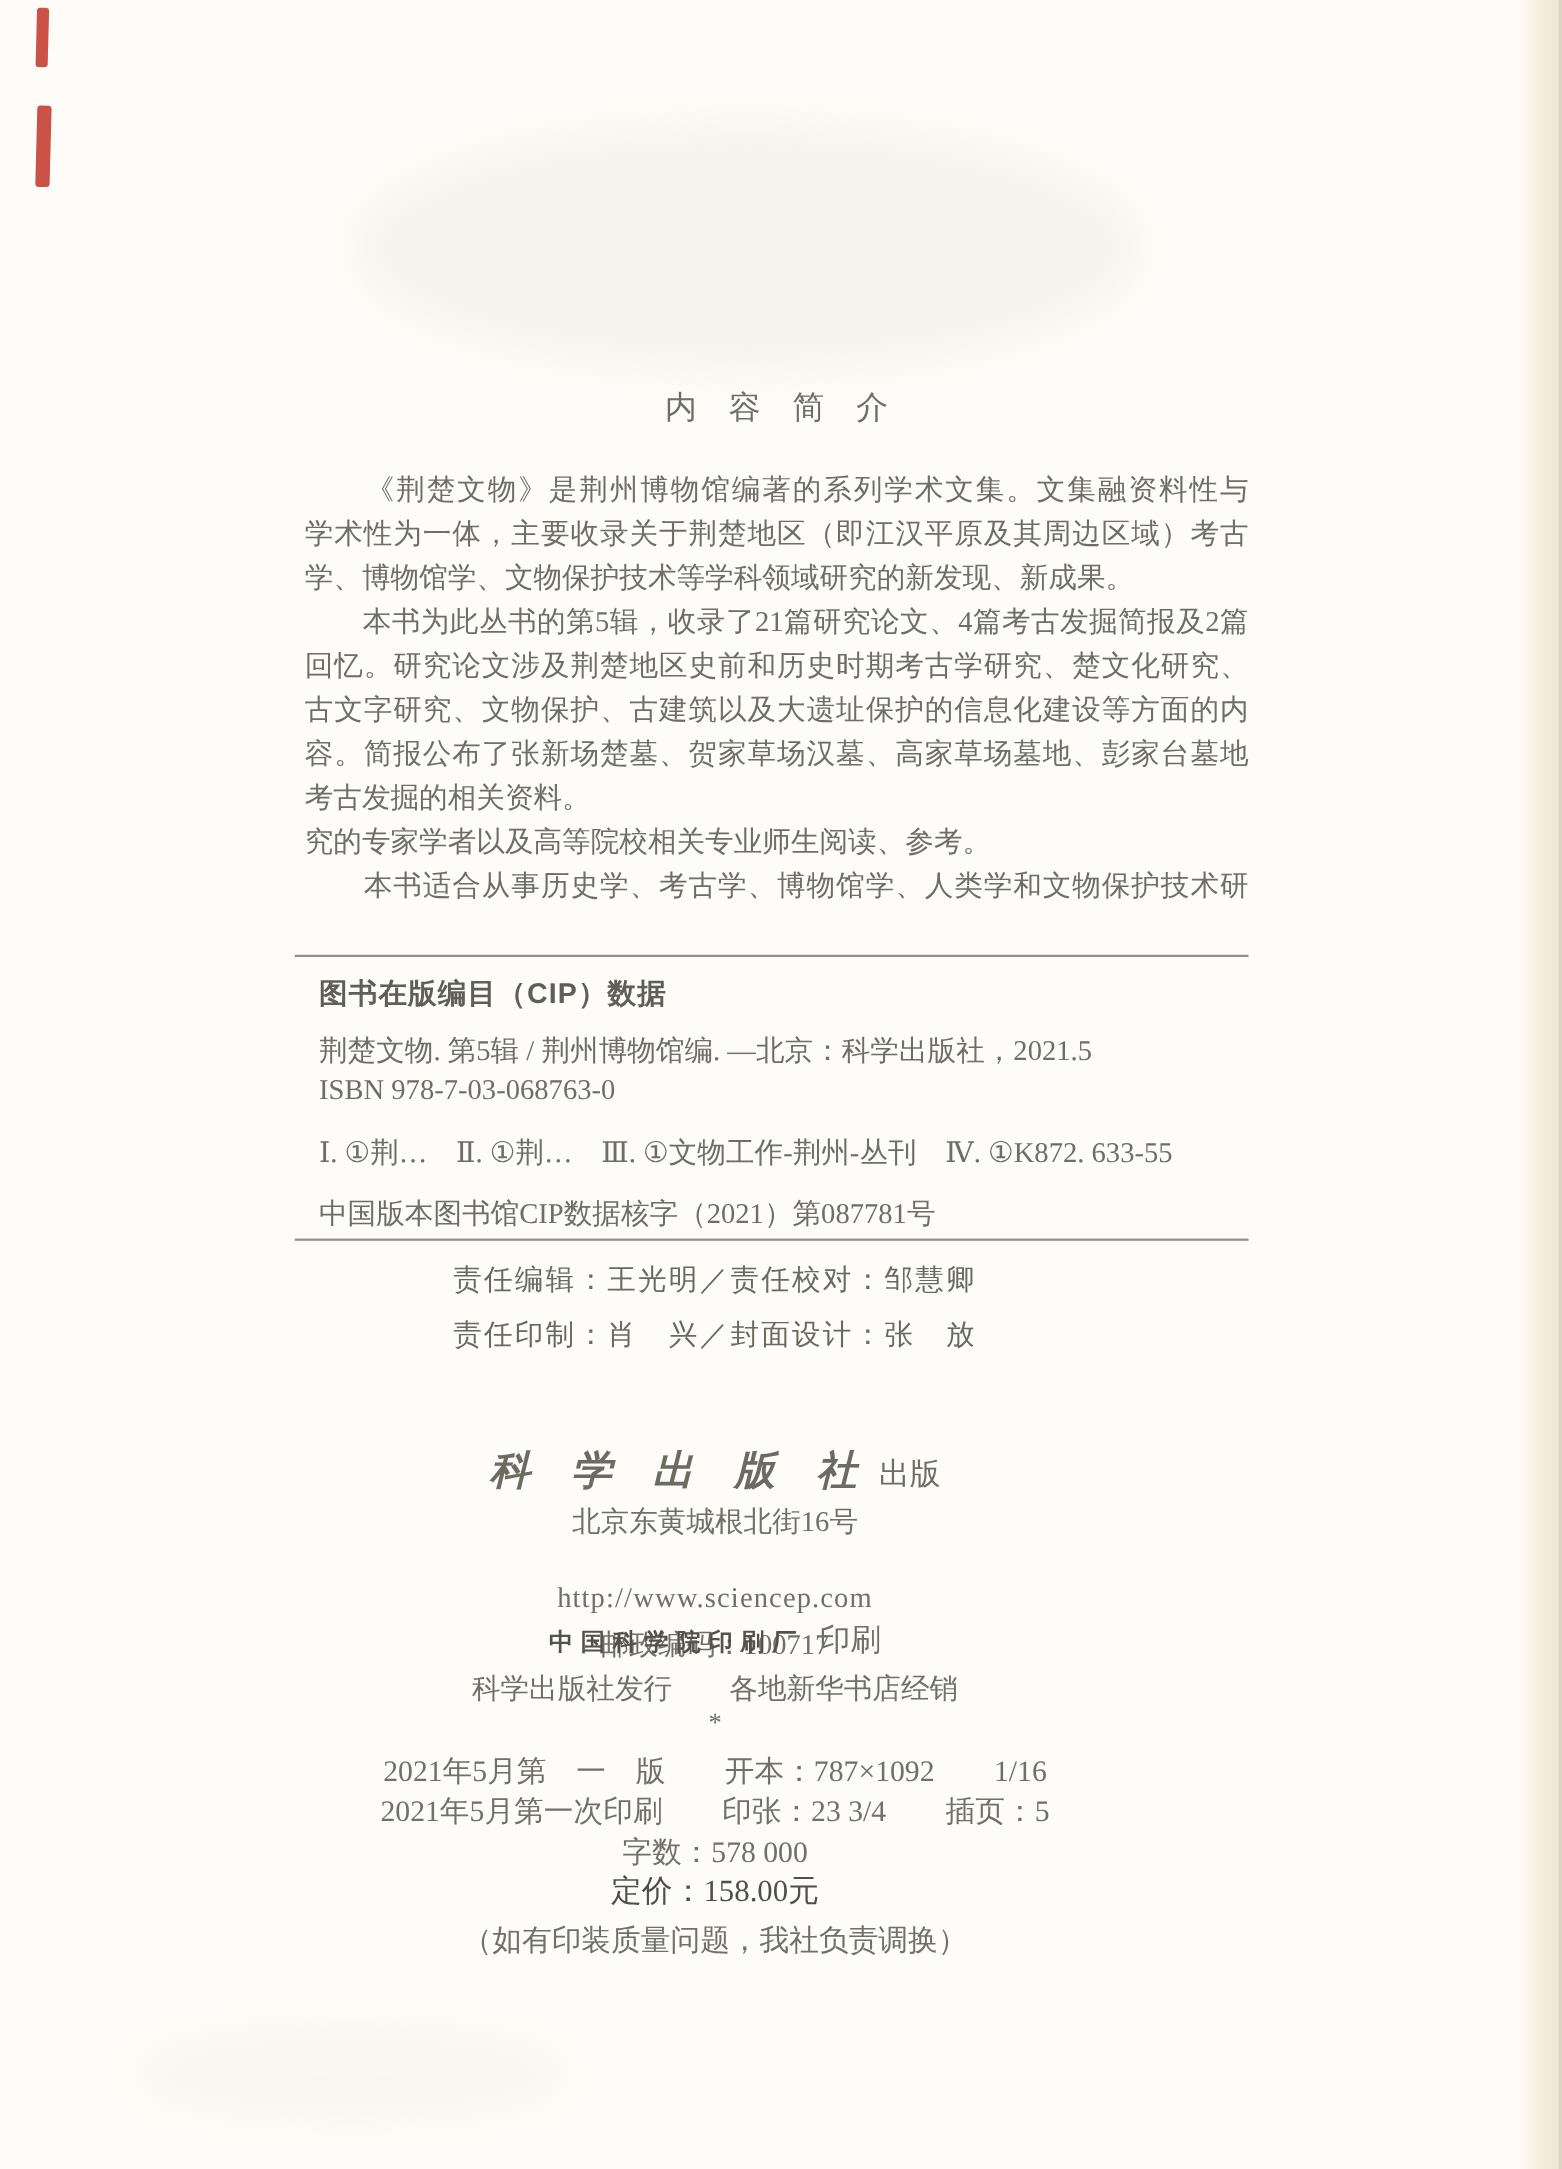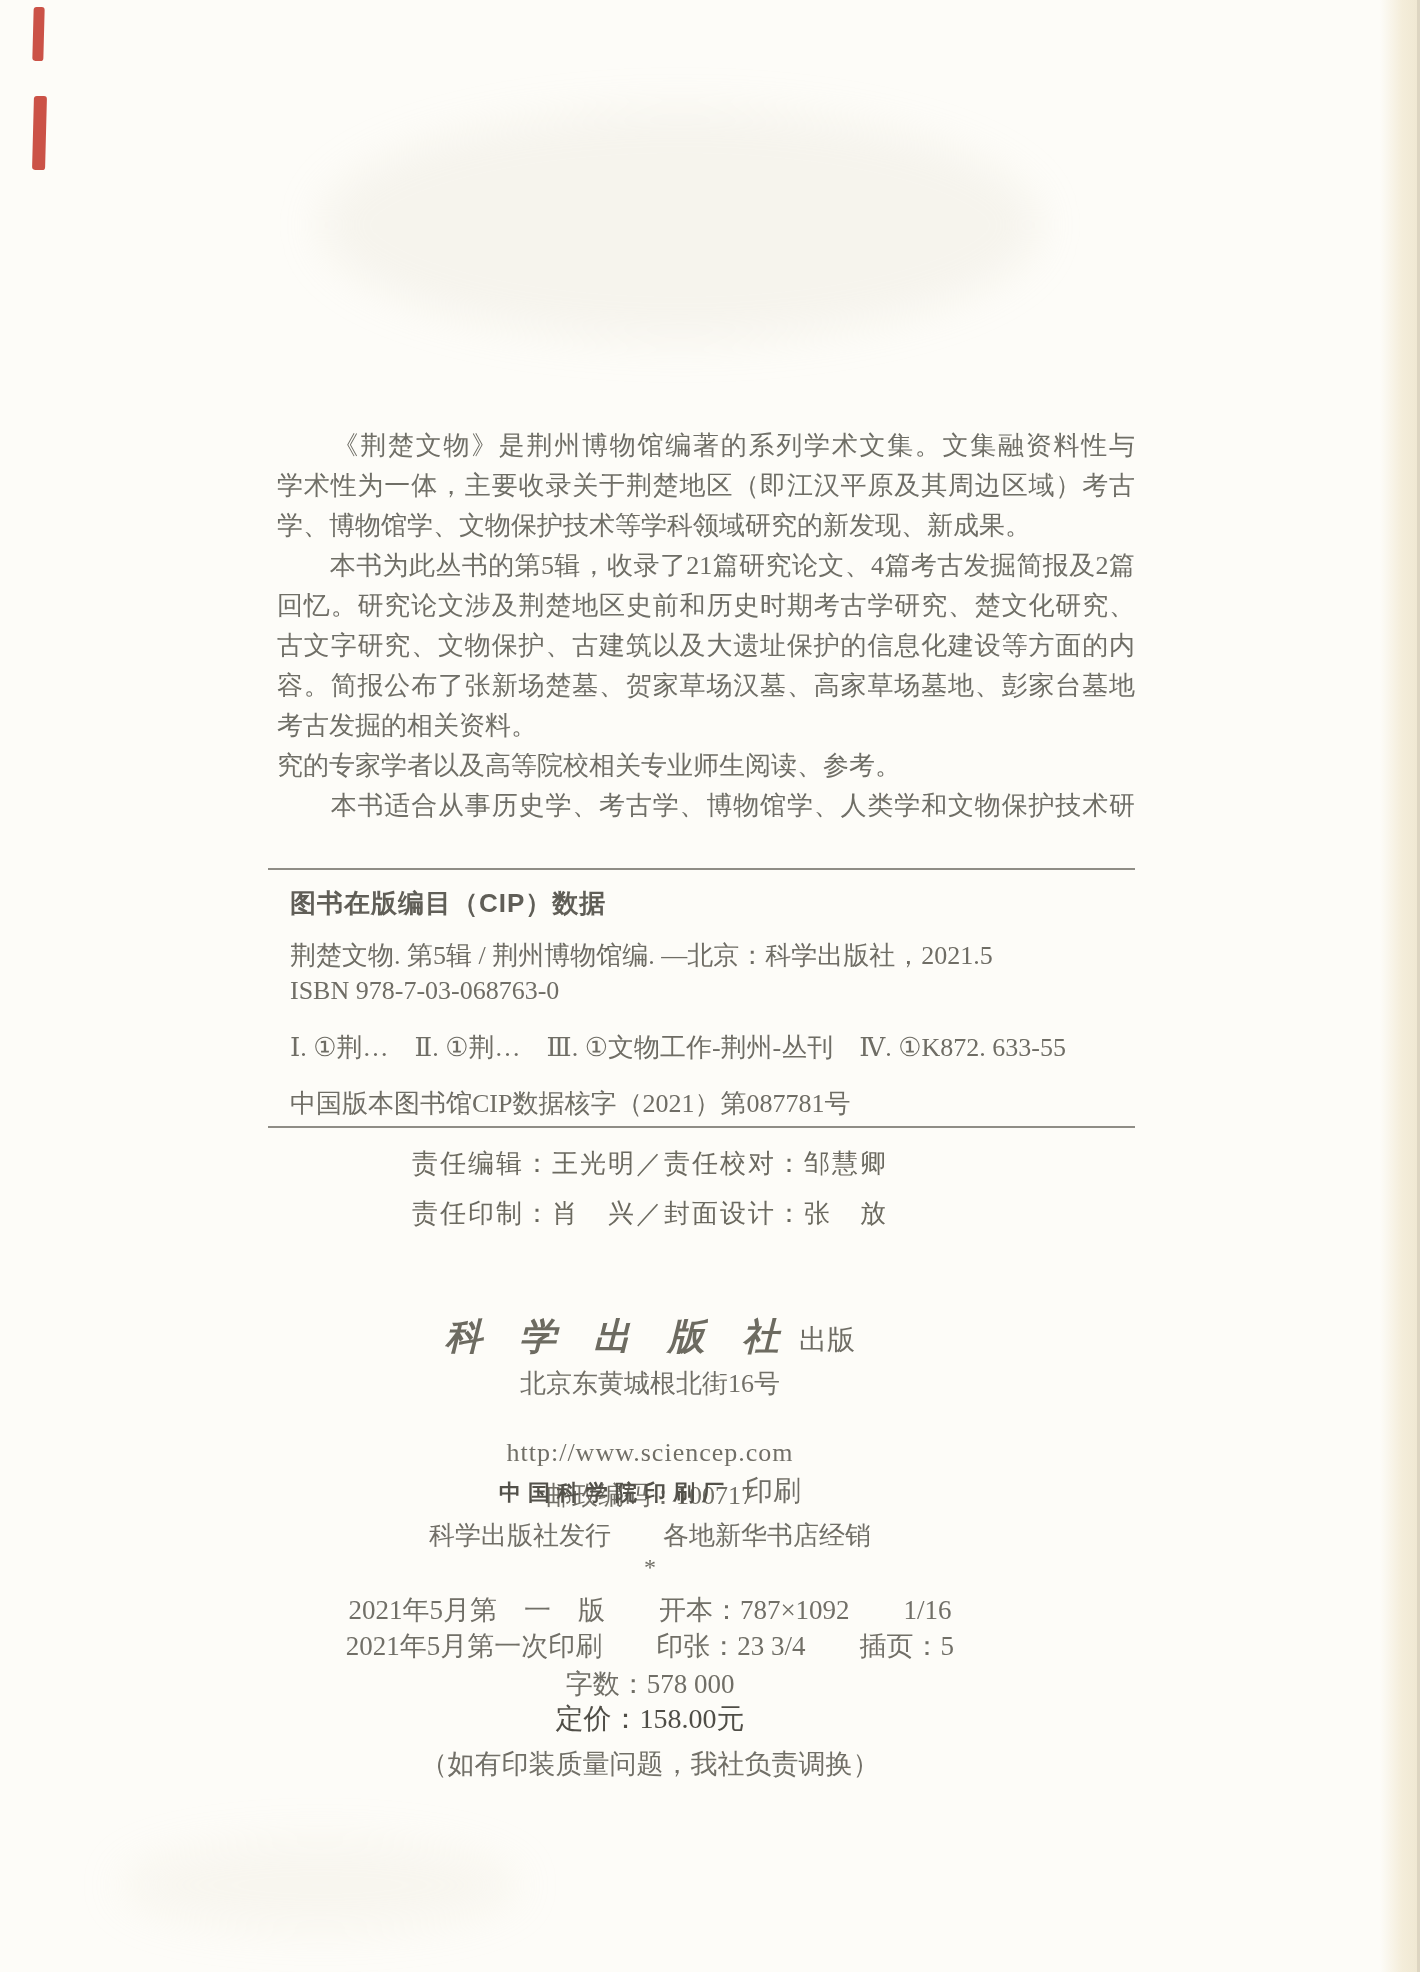--- a/index.html
+++ b/index.html
@@ -75,20 +75,21 @@
 
 <div class="page">
 
   <div class="edge-band"></div>
   <div class="edge-line"></div>
   <div class="ghost ghost1"></div>
   <div class="ghost ghost2"></div>
   <div class="red-mark red-mark-1"></div>
   <div class="red-mark red-mark-2"></div>
 
+  <div class="intro-title">内　容　简　介</div>
 
   <div class="intro-text">
     <div class="line jline">　　《荆楚文物》是荆州博物馆编著的系列学术文集。文集融资料性与</div>
     <div class="line jline">学术性为一体，主要收录关于荆楚地区（即江汉平原及其周边区域）考古</div>
     <div class="line">学、博物馆学、文物保护技术等学科领域研究的新发现、新成果。</div>
     <div class="line jline">　　本书为此丛书的第5辑，收录了21篇研究论文、4篇考古发掘简报及2篇</div>
     <div class="line jline">回忆。研究论文涉及荆楚地区史前和历史时期考古学研究、楚文化研究、</div>
     <div class="line jline">古文字研究、文物保护、古建筑以及大遗址保护的信息化建设等方面的内</div>
     <div class="line jline">容。简报公布了张新场楚墓、贺家草场汉墓、高家草场墓地、彭家台墓地</div>
     <div class="line">考古发掘的相关资料。</div>

